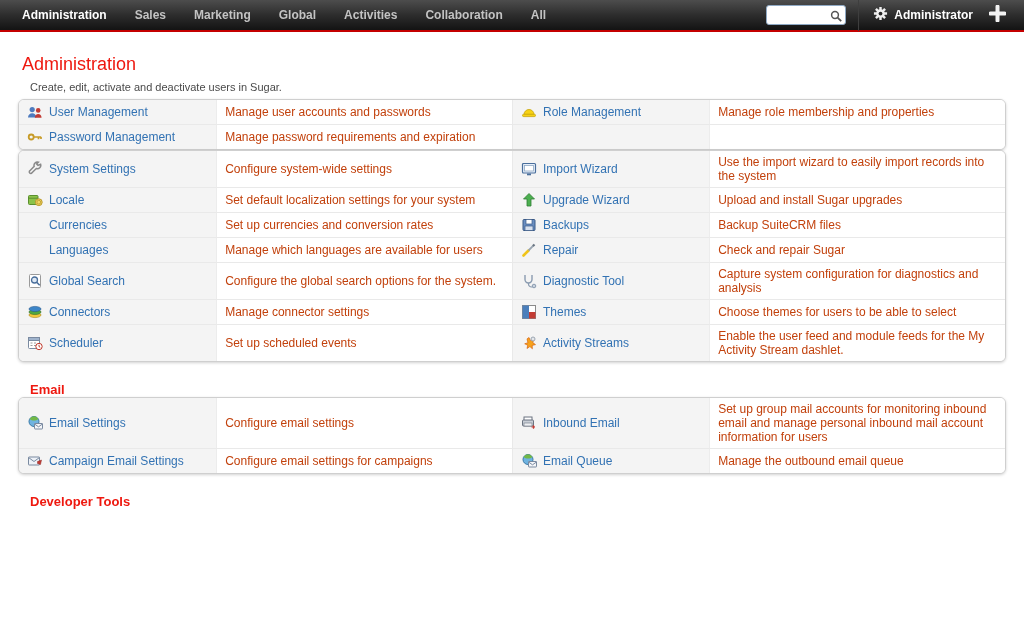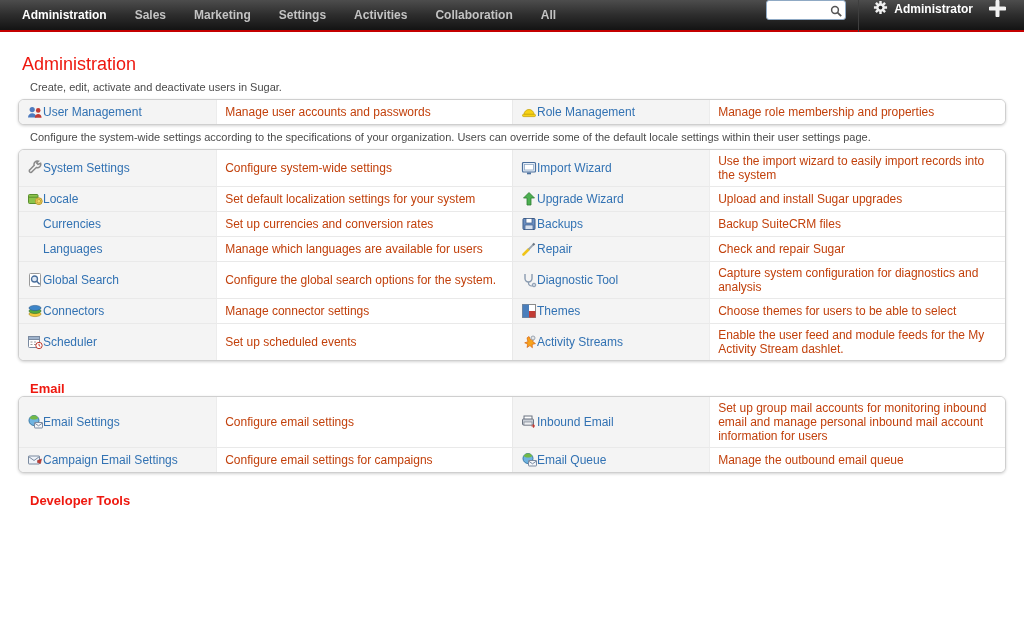--- a/index.html
+++ b/index.html
@@ -26,21 +26,21 @@
     display: flex; align-items: center;
     padding: 0 10px 0 22px;
   }
   .nav-list { display: flex; list-style: none; margin: 0; padding: 0; align-items: center; }
   .nav-item {
     color: #c3c3c3; font-size: 12px; font-weight: bold;
     padding: 0 14px; cursor: pointer; white-space: nowrap;
   }
   .nav-item:first-child { padding-left: 0; }
   .nav-item.active { color: #ffffff; }
-  .nav-right { margin-left: auto; display: flex; align-items: flex-start; height: 100%; padding-left: 12px; }
+  .nav-right { margin-left: auto; display: flex; align-items: center; height: 100%; padding-left: 12px; }
   .search-wrap { position: relative; margin-right: 12px; }
   .search-input {
     width: 80px; height: 20px;
     border: 1px solid #8fa9c4; border-radius: 3px;
     padding: 0 18px 0 5px; font-size: 11px; outline: none;
     font-family: "Liberation Sans", sans-serif;
   }
   .search-icon { position: absolute; right: 3px; top: 4px; cursor: pointer; }
   .nav-divider { width: 1px; height: 32px; background: #0c0c0c; border-right: 1px solid #3e3e3e; margin-right: 14px; }
   .nav-user { display: flex; align-items: center; color: #fff; font-size: 12px; font-weight: bold; gap: 6px; cursor: pointer; }
@@ -63,35 +63,35 @@
     display: table-cell; vertical-align: middle;
     border-bottom: 1px solid #e9e9e9;
     padding: 4px 8px; font-size: 12px; line-height: 14px;
   }
   .panel-row:last-child > .cell { border-bottom: none; }
   .cell-name { width: 20%; background: var(--namecell); }
   .cell-desc { width: 30%; background: #fff; color: #c2410c; border-left: 1px solid #ececec; }
   .cell-name.right { border-left: 1px solid #e9e9e9; }
 
   .admin-link {
-    display: flex; align-items: center; gap: 0;
+    display: flex; align-items: center; gap: 6px;
     color: var(--blue); text-decoration: none; font-size: 12px; cursor: pointer;
   }
   .ic { width: 16px; height: 16px; flex: 0 0 16px; display: inline-flex; }
   .ic svg { display: block; }
 </style>
 </head>
 <body>
 
 <nav class="navbar">
   <ul class="nav-list" id="nav-list">
       <li class="nav-item active">Administration</li>
       <li class="nav-item">Sales</li>
       <li class="nav-item">Marketing</li>
-      <li class="nav-item">Settings</li>
+      <li class="nav-item">Global</li>
       <li class="nav-item">Activities</li>
       <li class="nav-item">Collaboration</li>
       <li class="nav-item">All</li>
     </ul>
   <div class="nav-right">
     <div class="search-wrap">
       <input class="search-input" placeholder="" style="">
       <span class="search-icon" id="search-icon"><svg width="13" height="13" viewBox="0 0 13 13">
             <circle cx="5" cy="5" r="3.4" fill="none" stroke="#555" stroke-width="1.5"></circle>
             <path d="M7.6 7.6l3.6 3.6" stroke="#555" stroke-width="1.8"></path>
@@ -144,25 +144,40 @@
                     <path d="M3 10.5a5 5 0 0 1 10 0z" fill="#f7d214" stroke="#c7a40d" stroke-width="0.8"></path>
                     <rect x="1.5" y="10.2" width="13" height="2.4" rx="1.2" fill="#f7d214" stroke="#c7a40d" stroke-width="0.8"></rect>
                   </svg>
                 </span>
     <span class="lbl">Role Management</span>
   </a>
 </div>
     <div class="cell cell-desc right">Manage role membership and properties</div>
   </div>
 
+  <div class="panel-row">
+    <div class="cell cell-name left">
+  <a class="admin-link">
+    <span class="ic">
+                  <svg viewBox="0 0 16 16" width="16" height="16">
+                    <circle cx="4.2" cy="8" r="2.5" fill="none" stroke="#c79b27" stroke-width="1.8"></circle>
+                    <path d="M6.8 8h7.4M11.5 8v2.3M14 8v1.9" stroke="#c79b27" stroke-width="1.7" fill="none"></path>
+                  </svg>
+                </span>
+    <span class="lbl">Password Management</span>
+  </a>
+</div>
+    <div class="cell cell-desc left">Manage password requirements and expiration</div>
+    <div class="cell cell-name right"></div>
+    <div class="cell cell-desc right"></div>
+  </div>
 </div>
   </section>
 
   <section class="section">
-    <p class="section-desc">Configure the system-wide settings according to the specifications of your organization. Users can override some of the default locale settings within their user settings page.</p>
     <div class="panel">
   <div class="panel-row">
     <div class="cell cell-name left">
   <a class="admin-link">
     <span class="ic">
                   <svg viewBox="0 0 16 16" width="16" height="16">
                     <path d="M13.6 3.2a3.4 3.4 0 0 1-4.3 4.3L5 11.8a1.5 1.5 0 1 1-2.1-2.1l4.3-4.3a3.4 3.4 0 0 1 4.3-4.3L9.6 3l1.4 1.4z" fill="none" stroke="#8a8a8a" stroke-width="1.5"></path>
                   </svg>
                 </span>
     <span class="lbl">System Settings</span>

